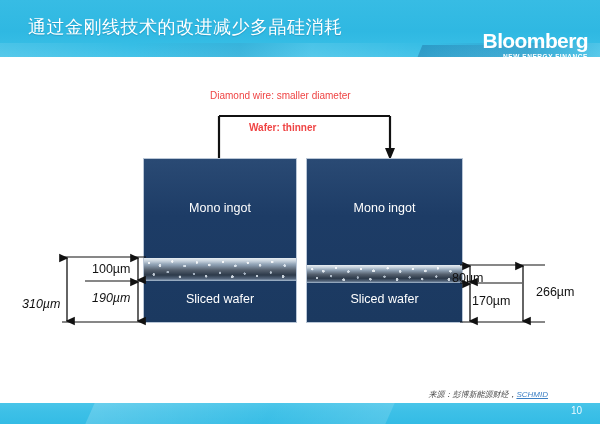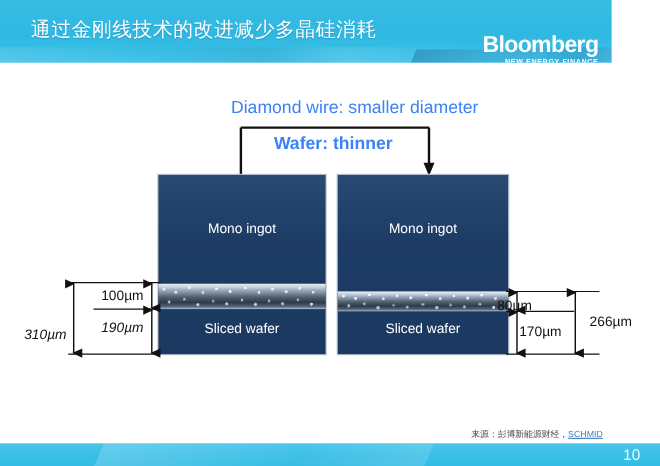--- a/index.html
+++ b/index.html
@@ -20,21 +20,21 @@
     position: absolute;
     left: 0; top: 0;
     width: 600px; height: 424px;
     background: #ffffff;
   }
 
   
   #header {
     position: absolute;
     left: 0; top: 0;
-    width: 556px; height: 57px;
+    width: 600px; height: 57px;
     background: linear-gradient(180deg,#37bce4 0%, #2fb8e2 55%, #36bde5 78%, #44c3e8 100%);
     overflow: hidden;
     text-decoration: underline;
   }
   #header .sheen-a {
     position: absolute; left: 0; bottom: 0; width: 600px; height: 14px;
     background: linear-gradient(90deg, rgba(255,255,255,0.10) 0%, rgba(255,255,255,0.00) 22%,
                 rgba(60,150,190,0.25) 40%, rgba(255,255,255,0.10) 52%,
                 rgba(255,255,255,0.00) 72%, rgba(40,120,170,0.35) 88%, rgba(255,255,255,0.12) 100%);
   }
@@ -72,38 +72,38 @@
     font-size: 6.5px;
     font-weight: bold;
     line-height: 9px;
     letter-spacing: 0.55px;
     margin-top: 1px;
   }
 
   
   .callout-text {
     position: absolute;
-    font-size: 16px;
-    color: #3b82f6;
+    font-size: 10px;
+    color: #ef4444;
     white-space: nowrap;
   }
   #callout-wire { left: 210px; top: 90px; }
   #callout-wafer { left: 249px; top: 122px; font-weight: bold; }
 
   
   #bracket {
     position: absolute;
     left: 210px; top: 112px;
     width: 190px; height: 50px;
   }
 
   
   .ingot-block {
     position: absolute;
-    background: #737373;
+    background: #c2410c;
     box-shadow: 0 0 0 1px #b9c6d6;
     overflow: hidden;
   }
   #block-left  { left: 144px; top: 159px; width: 152px; height: 163px; }
   #block-right { left: 307px; top: 159px; width: 155px; height: 163px; }
 
   .block-bg {
     position: absolute; left: 0; top: 0; right: 0; bottom: 0;
     background:
       linear-gradient(180deg, #2a4a74 0%, #1d3c66 35%, #1b3960 100%);
@@ -191,41 +191,42 @@
   #lbl-170 { left: 472px; top: 294px; }
   #lbl-266 { left: 536px; top: 285px; }
 
   
   #source {
     position: absolute;
     right: 52px; top: 389px;
     font-size: 8px;
     color: #444444;
     white-space: nowrap;
+    font-style: italic;
   }
   #source .link {
     color: #3b7fc4;
     text-decoration: underline;
   }
   #footer-bar {
     position: absolute;
     left: 0; top: 403px;
     width: 600px; height: 21px;
     background: linear-gradient(180deg,#49c5e9 0%, #3dc0e7 40%, #34bce5 100%);
     overflow: hidden;
   }
   #footer-bar .fsheen {
     position: absolute; left: 90px; top: 0; width: 300px; height: 21px;
     background: linear-gradient(100deg, rgba(255,255,255,0.18), rgba(255,255,255,0.02) 60%, rgba(255,255,255,0.14));
     transform: skewX(-24deg);
   }
   #page-num {
     position: absolute;
     right: 18px; top: 405px;
-    font-size: 14px;
+    font-size: 10px;
     color: #eaf9ff;
   }
 </style>
 </head>
 <body>
 
 <div id="slide">
 
   <div id="header">
     <div class="sheen-a"></div>

